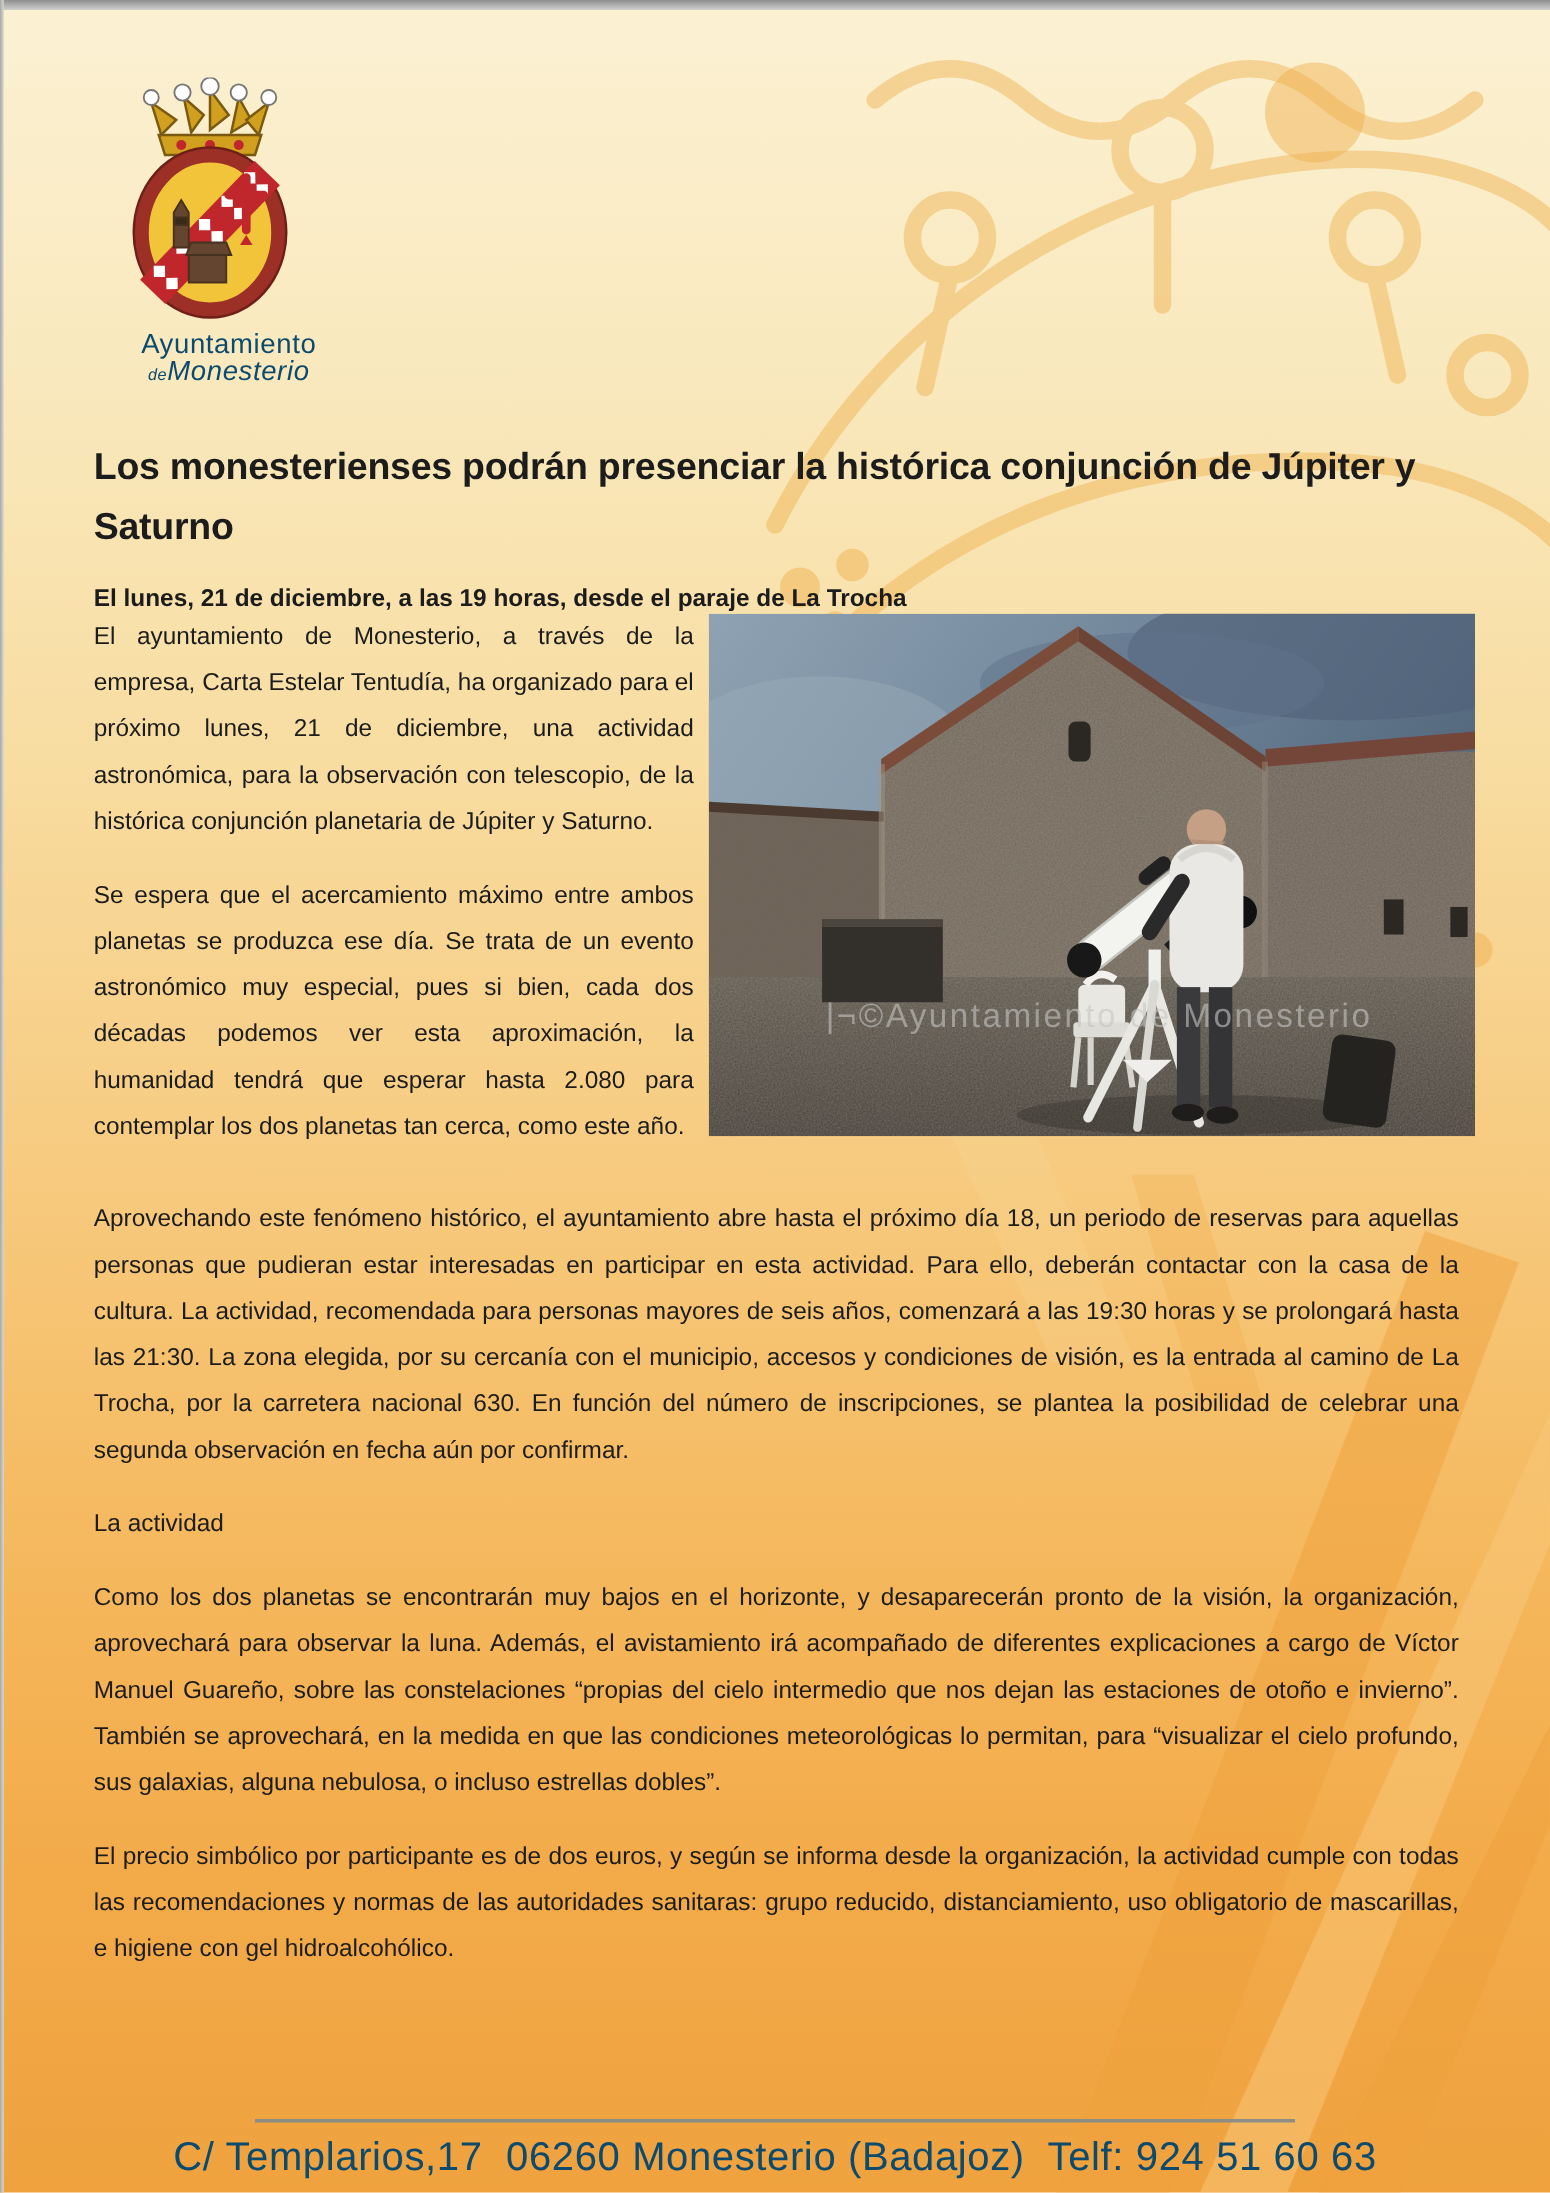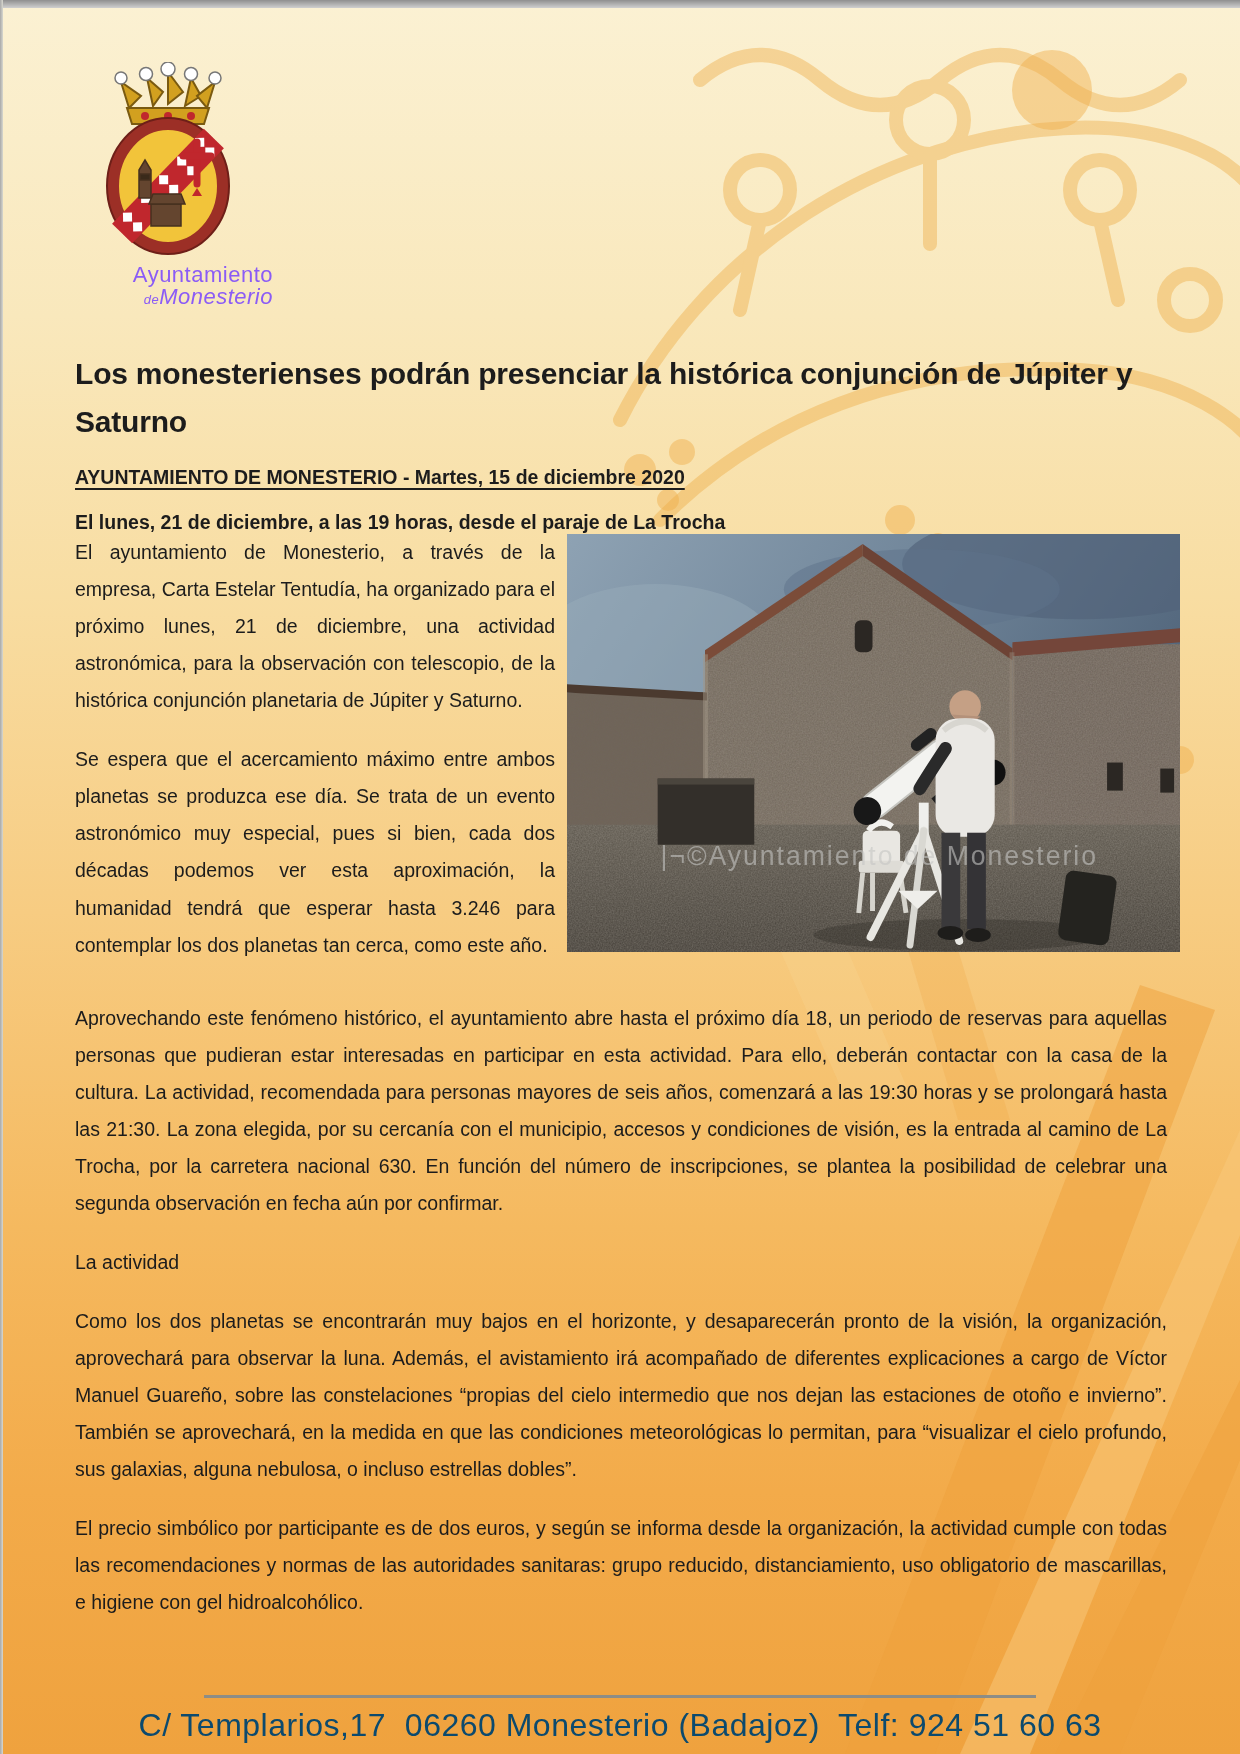--- a/index.html
+++ b/index.html
@@ -26,21 +26,21 @@
   .bg-decor {
     position: absolute; inset: 0; z-index: 0; pointer-events: none;
   }
   .content {
     position: relative; z-index: 1;
     padding: 62px 60px 0 75px;
   }
   
   .logo-block { width: 230px; margin-left: 18px; }
   .logo-crest { display: block; }
-  .logo-text { margin-top: 6px; text-align: right; width: 180px; color: #8b5cf6; line-height: 1.0; }
+  .logo-text { margin-top: 6px; text-align: center; width: 180px; color: #0c4a6e; line-height: 1.0; }
   .logo-line1 { font-size: 22px; letter-spacing: 0.5px; }
   .logo-line2 { font-size: 22px; letter-spacing: 0.5px; font-style: italic; }
   .logo-line2 .de { font-size: 13px; }
   
   .title {
     margin-top: 42px;
     max-width: 1085px;
     font-size: 30px; font-weight: 700;
     line-height: 1.6;
     letter-spacing: -0.2px;
@@ -193,28 +193,27 @@
       </g>
     </svg>
     <div class="logo-text">
       <div class="logo-line1">Ayuntamiento</div>
       <div class="logo-line2"><span class="de">de</span><span>Monesterio</span></div>
     </div>
   </div>
 
   <h1 class="title">Los monesterienses podrán presenciar la histórica conjunción de Júpiter y Saturno</h1>
 
-  <div class="dateline">AYUNTAMIENTO DE MONESTERIO - Martes, 15 de diciembre 2020</div>
 
   <div class="subhead">El lunes, 21 de diciembre, a las 19 horas, desde el paraje de La Trocha</div>
 
   <div class="two-col">
     <div class="col-text">
       <p class="body-par">El ayuntamiento de Monesterio, a través de la empresa, Carta Estelar Tentudía, ha organizado para el próximo lunes, 21 de diciembre, una actividad astronómica, para la observación con telescopio, de la histórica conjunción planetaria de Júpiter y Saturno.</p>
-      <p class="body-par">Se espera que el acercamiento máximo entre ambos planetas se produzca ese día. Se trata de un evento astronómico muy especial, pues si bien, cada dos décadas podemos ver esta aproximación, la humanidad tendrá que esperar hasta 3.246 para contemplar los dos planetas tan cerca, como este año.</p>
+      <p class="body-par">Se espera que el acercamiento máximo entre ambos planetas se produzca ese día. Se trata de un evento astronómico muy especial, pues si bien, cada dos décadas podemos ver esta aproximación, la humanidad tendrá que esperar hasta 2.080 para contemplar los dos planetas tan cerca, como este año.</p>
     </div>
 
     <div class="photo-frame">
       <svg viewBox="0 0 622 417" preserveAspectRatio="none" aria-hidden="true">
         <defs>
           <linearGradient id="sky" x1="0" y1="0" x2="1" y2="0.35">
             <stop offset="0" stop-color="#8ea2b3"></stop>
             <stop offset="0.55" stop-color="#71869a"></stop>
             <stop offset="1" stop-color="#54687e"></stop>
           </linearGradient>

